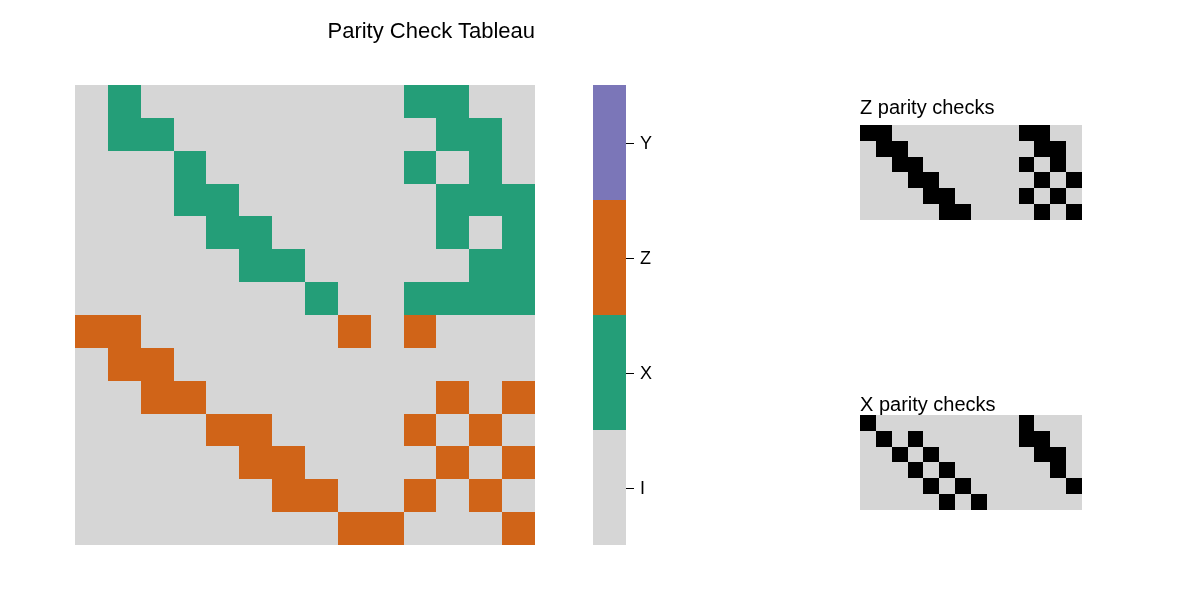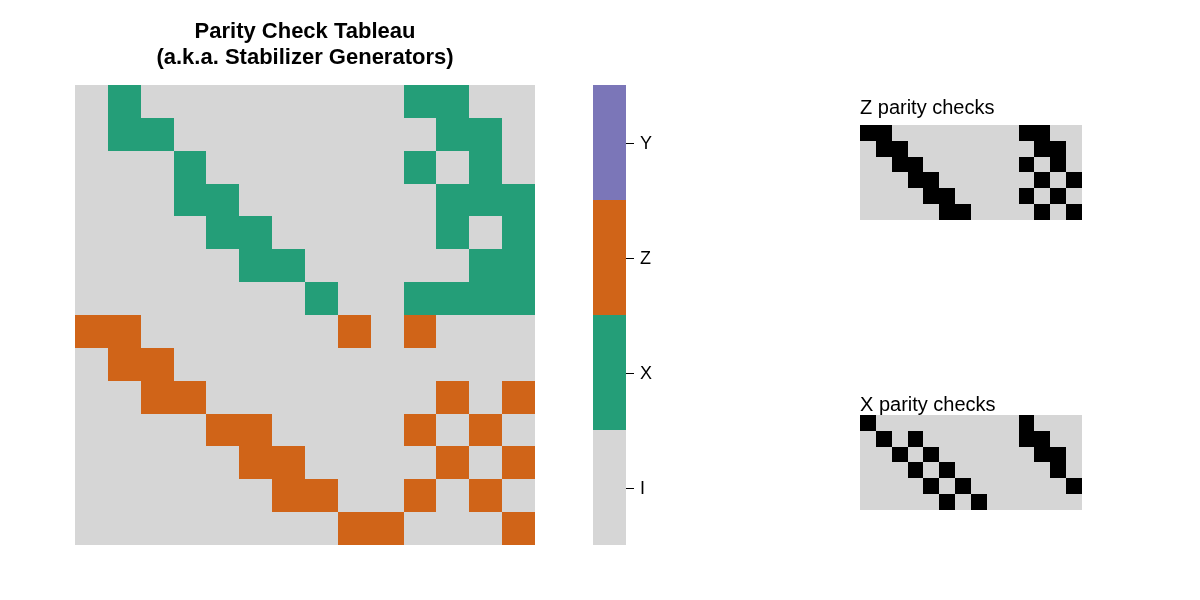--- a/index.html
+++ b/index.html
@@ -6,22 +6,22 @@
     margin: 0;
     padding: 0;
     width: 1200px;
     height: 600px;
     background: #ffffff;
     font-family: "Helvetica Neue", Helvetica, Arial, sans-serif;
     position: relative;
   }
   .title {
     position: absolute;
-    text-align: center;
-    font-weight: 700;
+    text-align: right;
+    font-weight: 400;
     color: #000;
     line-height: 1.2;
   }
   .main-title {
     left: 75px;
     top: 18px;
     width: 460px;
     font-size: 22px;
   }
   .grid {
@@ -82,21 +82,20 @@
     grid-template-rows: repeat(6, 1fr);
   }
   .z-grid { top: 125px; }
   .x-grid { top: 415px; }
 </style>
 </head>
 <body>
 
 <div class="title main-title">
   <span>Parity Check Tableau</span><br>
-  <span>(a.k.a. Stabilizer Generators)</span>
 </div>
 
 <div class="grid main-grid" id="main-grid">
     <div class="cell-i"></div>
     <div class="cell-x"></div>
     <div class="cell-i"></div>
     <div class="cell-i"></div>
     <div class="cell-i"></div>
     <div class="cell-i"></div>
     <div class="cell-i"></div>

